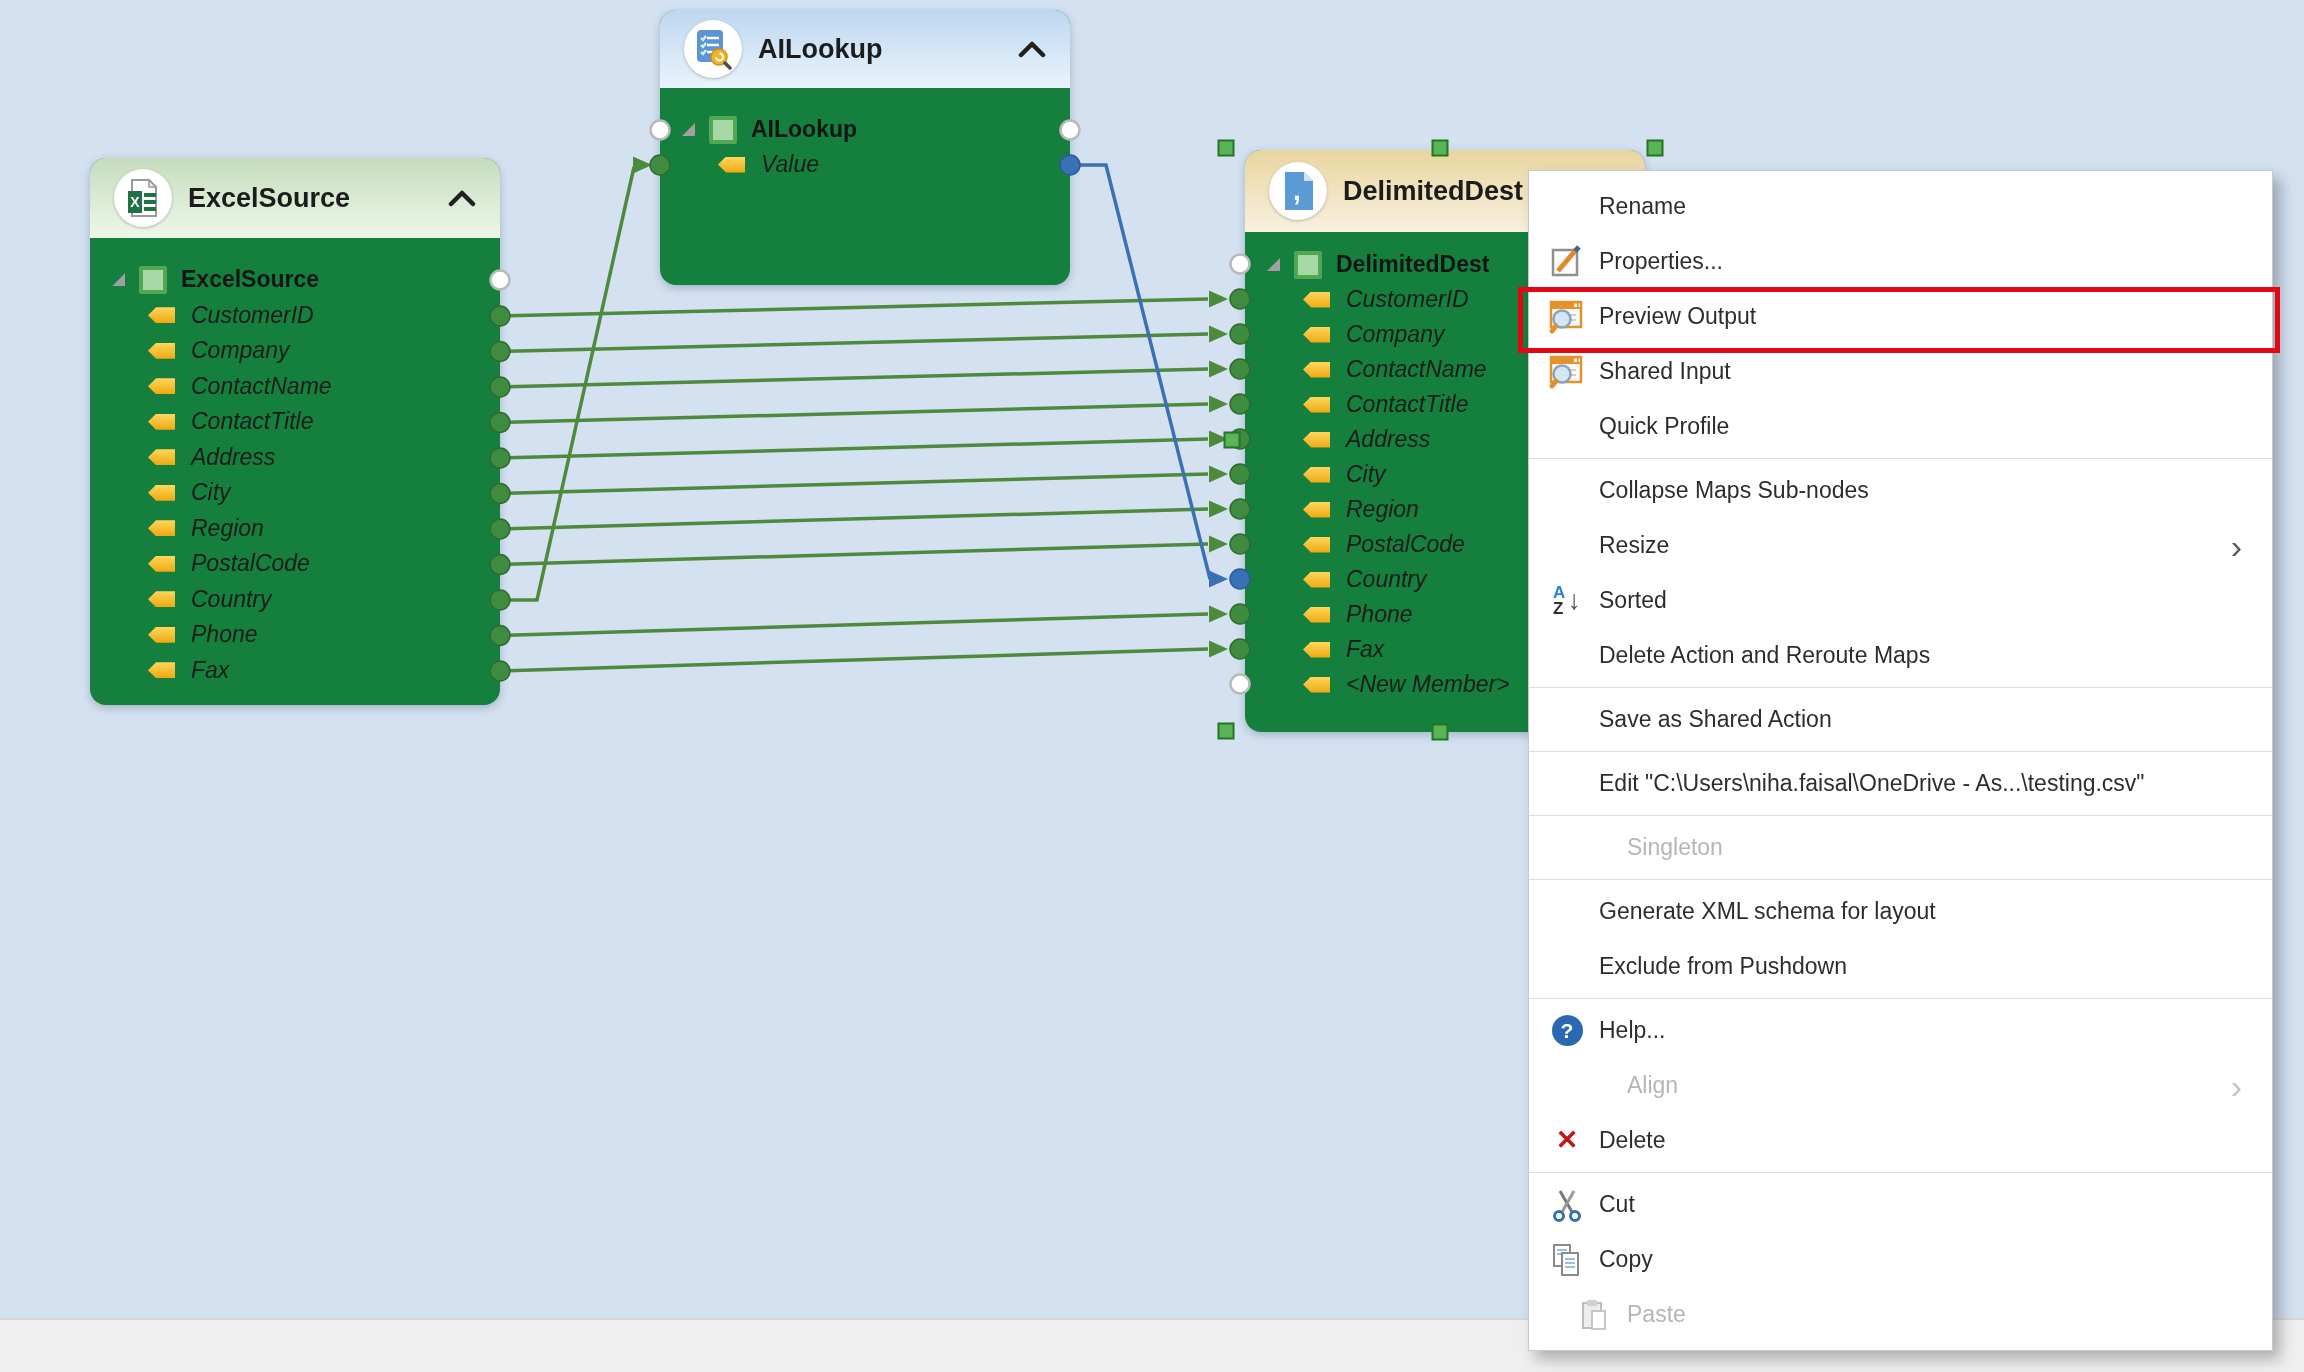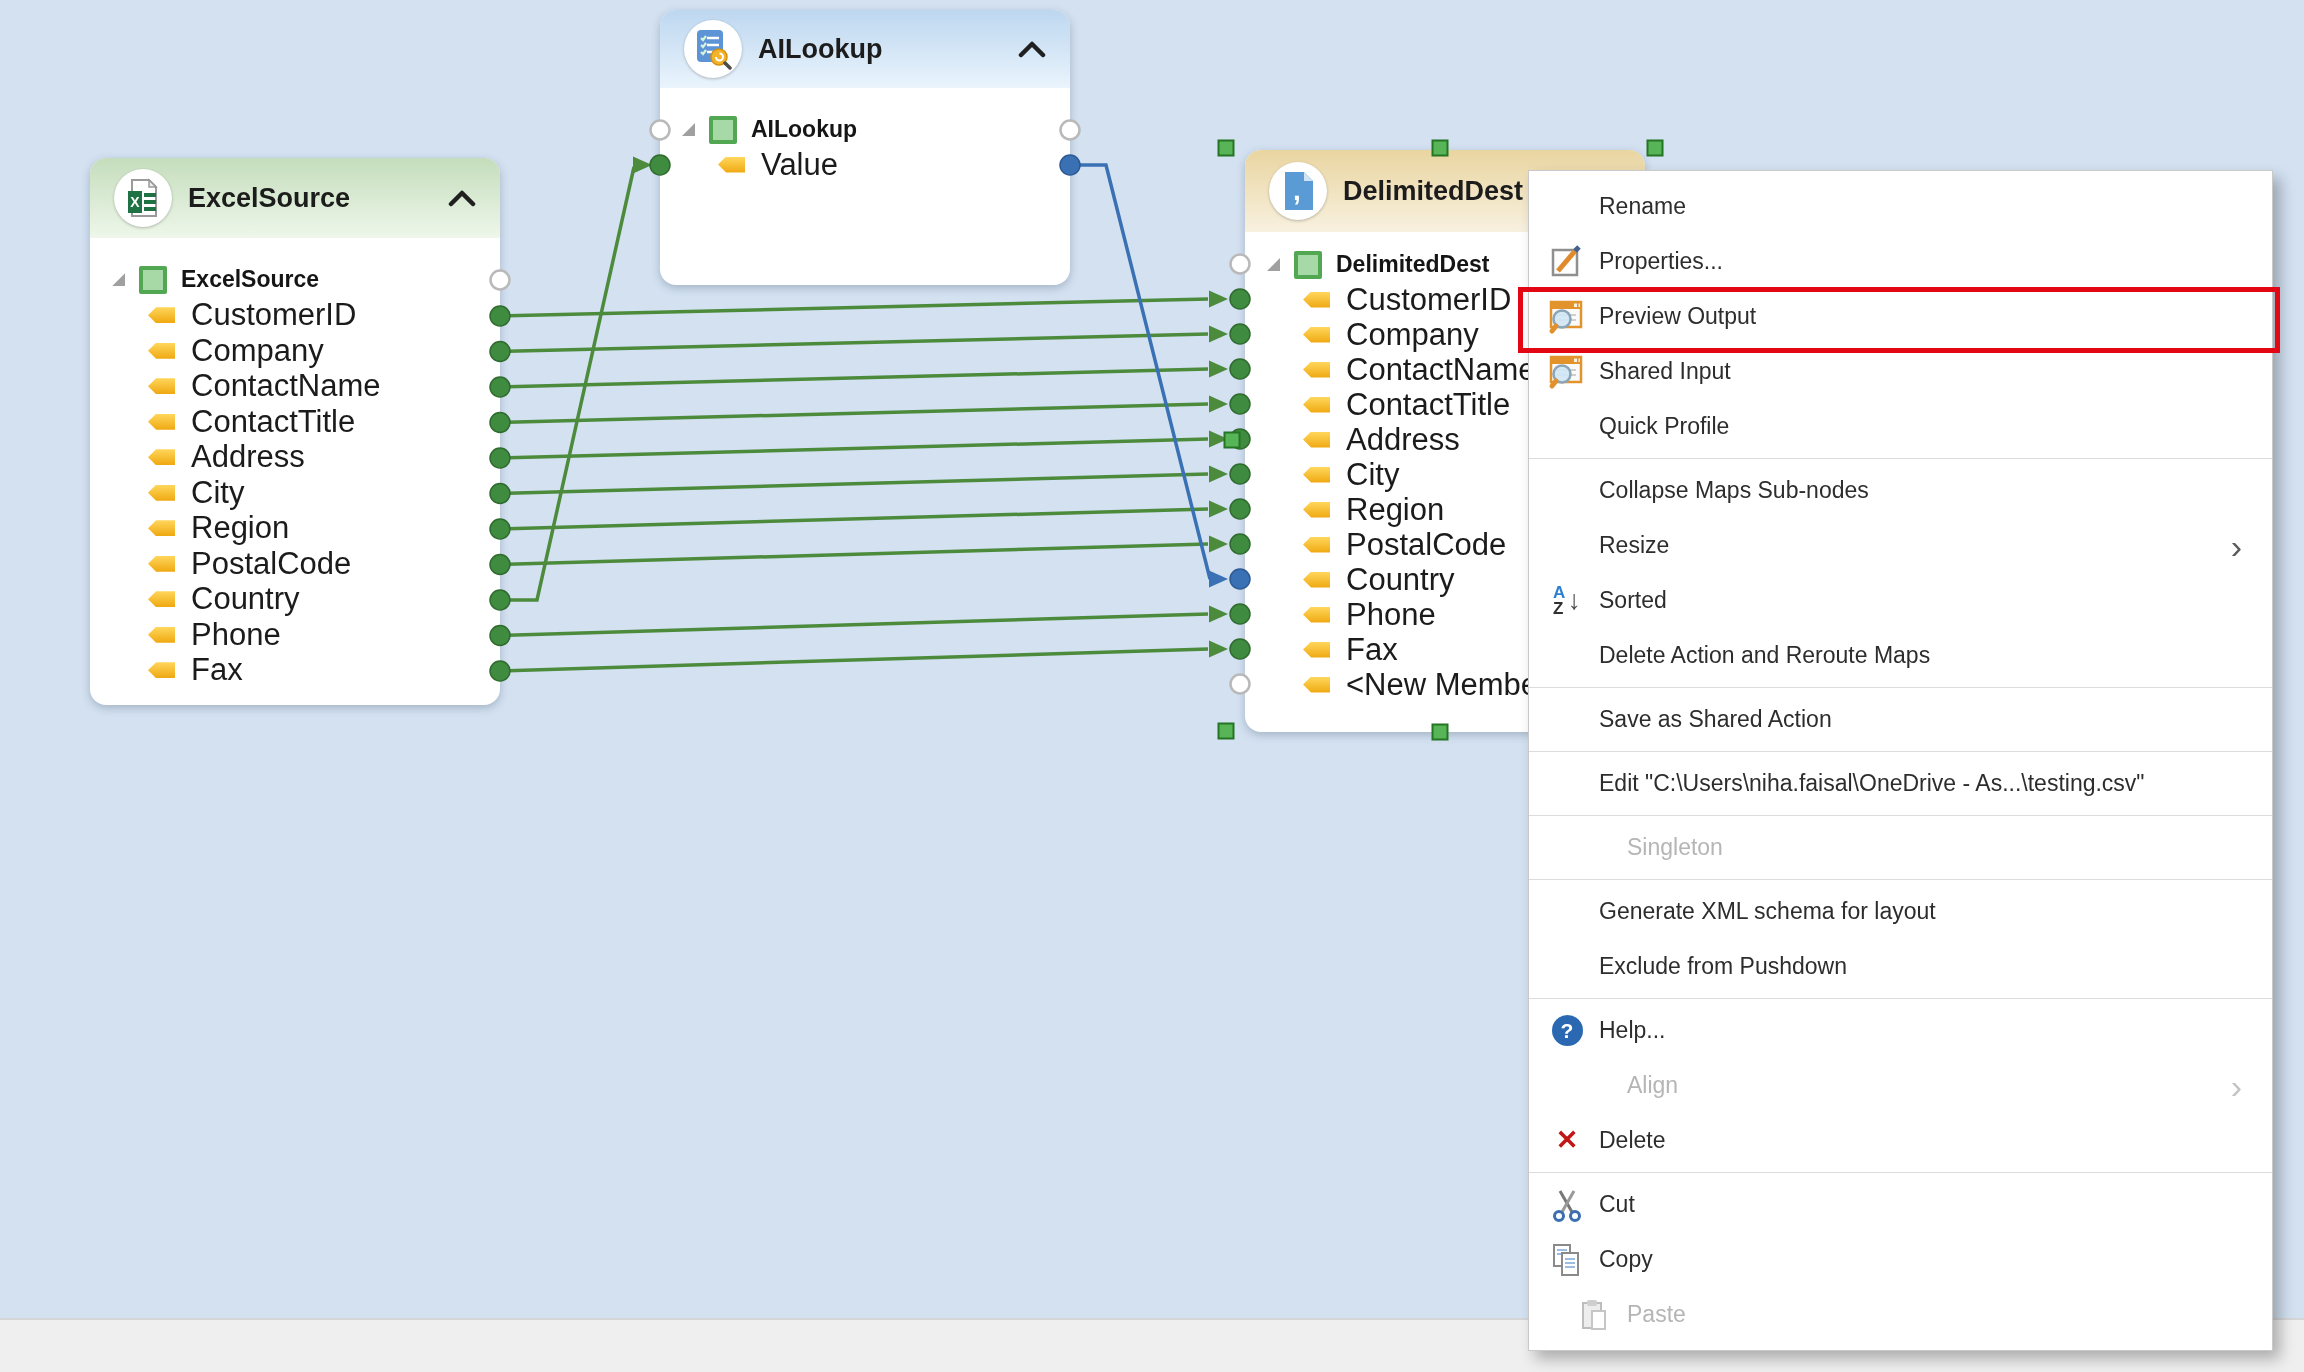--- a/index.html
+++ b/index.html
@@ -9,21 +9,21 @@
     font-family:"Liberation Sans", sans-serif;
     -webkit-font-smoothing:antialiased;
   }
   
   .bottom-strip{
     position:absolute;left:0;top:1318px;width:2304px;height:54px;
     background:#efefef;border-top:2px solid #d6d6d6;z-index:1;
   }
   
   .node{
-    position:absolute;background:#ffffff;border-radius:16px;
+    position:absolute;background:#15803d;border-radius:16px;
     box-shadow:0 3px 9px rgba(60,80,100,.30);z-index:2;
   }
   .node-header{
     position:absolute;left:0;top:0;right:0;
     border-radius:16px 16px 0 0;
     display:flex;align-items:center;gap:16px;
     padding:0 24px;box-sizing:border-box;
   }
   .node-header.green{height:80px;background:linear-gradient(180deg,#c5ddbc 0%,#eef7ea 100%);}
   .node-header.blue{height:78px;background:linear-gradient(180deg,#bdd7f0 0%,#eaf4fc 100%);}
@@ -42,21 +42,21 @@
   .tree-row{display:flex;align-items:center;height:var(--rowh,35px);padding-left:22px;}
   .tri{width:13px;height:13px;background:#a0a0a0;margin-right:14px;flex:none;
        clip-path:polygon(100% 0,100% 100%,0 100%);}
   .sq{width:20px;height:20px;border:4px solid #52a852;background:#a6d9a6;border-radius:2px;
       margin-right:14px;flex:none;box-sizing:content-box;}
   .root-label{font-size:23px;font-weight:bold;color:#151515;white-space:nowrap;}
   .field-row{padding-left:58px;}
   .tag{width:27px;height:16px;margin-right:16px;flex:none;
        background:linear-gradient(180deg,#ffd75c 0%,#efa811 100%);
        clip-path:polygon(0 50%,30% 0,100% 0,100% 100%,30% 100%);}
-  .field-label{font-size:31px;color:#1b1b1b;white-space:nowrap;}
+  .field-label{font-size:23px;color:#1b1b1b;white-space:nowrap;font-style:italic;}
   
   #wires{position:absolute;left:0;top:0;z-index:6;pointer-events:none;}
   
   .menu{
     position:absolute;left:1528px;top:170px;width:745px;
     background:#ffffff;border:1px solid #c9c9c9;box-sizing:border-box;
     box-shadow:7px 8px 14px rgba(0,0,0,.28);
     padding:8px 0;z-index:20;
   }
   .menu-item{height:55px;display:flex;align-items:center;padding:0 16px;

